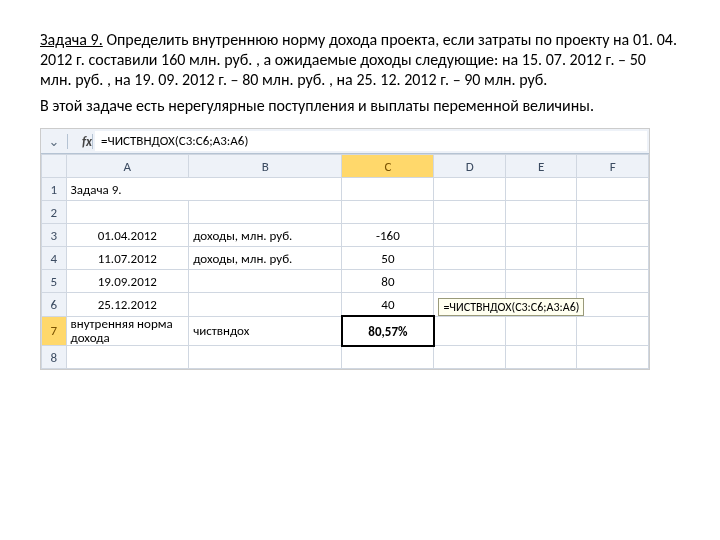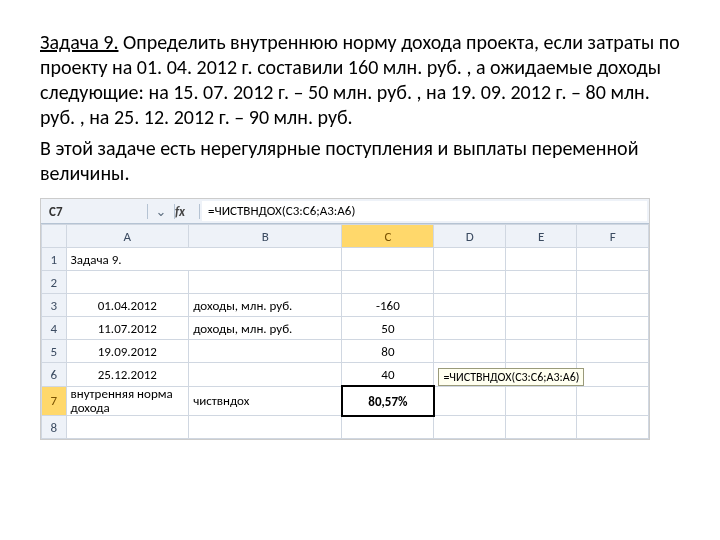--- a/index.html
+++ b/index.html
@@ -4,21 +4,21 @@
 <style>
   body {
     margin: 0;
     padding: 30px 40px;
     font-family: Calibri, Arial, sans-serif;
     background: #fff;
     width: 720px;
     box-sizing: border-box;
   }
   .task-text {
-    font-size: 20px;
+    font-size: 16px;
     line-height: 1.25;
     color: #000;
     margin-bottom: 6px;
   }
   .task-title {
     text-decoration: underline;
   }
   .excel {
     margin-top: 12px;
     border: 1px solid #ccc;
@@ -40,21 +40,21 @@
     color: #333;
   }
   .fxdrop {
     width: 26px;
     text-align: center;
     color: #5a6b7d;
     border-right: 1px solid #b5c3d3;
   }
   .fxlabel {
     width: 24px;
-    text-align: left;
+    text-align: right;
     font-style: italic;
     font-weight: bold;
     color: #444;
     border-right: 1px solid #b5c3d3;
   }
   .fxval {
     flex: 1;
     padding: 0 6px;
     background: #fff;
     height: 20px;
@@ -124,21 +124,20 @@
 </head>
 <body>
 
 <div class="task-text">
   <span class="task-title">Задача 9.</span><span> Определить внутреннюю норму дохода проекта, если затраты по проекту на 01. 04. 2012 г. составили 160 млн. руб. , а ожидаемые доходы следующие: на 15. 07. 2012 г. – 50 млн. руб. , на 19. 09. 2012 г. – 80 млн. руб. , на 25. 12. 2012 г. – 90 млн. руб.</span>
 </div>
 <div class="task-text">В этой задаче есть нерегулярные поступления и выплаты переменной величины.</div>
 
 <div class="excel">
   <div class="fbar">
-    <div class="namebox">C7</div>
     <div class="fxdrop">⌄</div>
     <div class="fxlabel">fx</div>
     <div class="fxval">=ЧИСТВНДОХ(C3:C6;A3:A6)</div>
   </div>
 
   <table class="grid selcol">
     <colgroup>
       <col style="width:24px">
       <col class="col-a">
         <col class="col-b">

